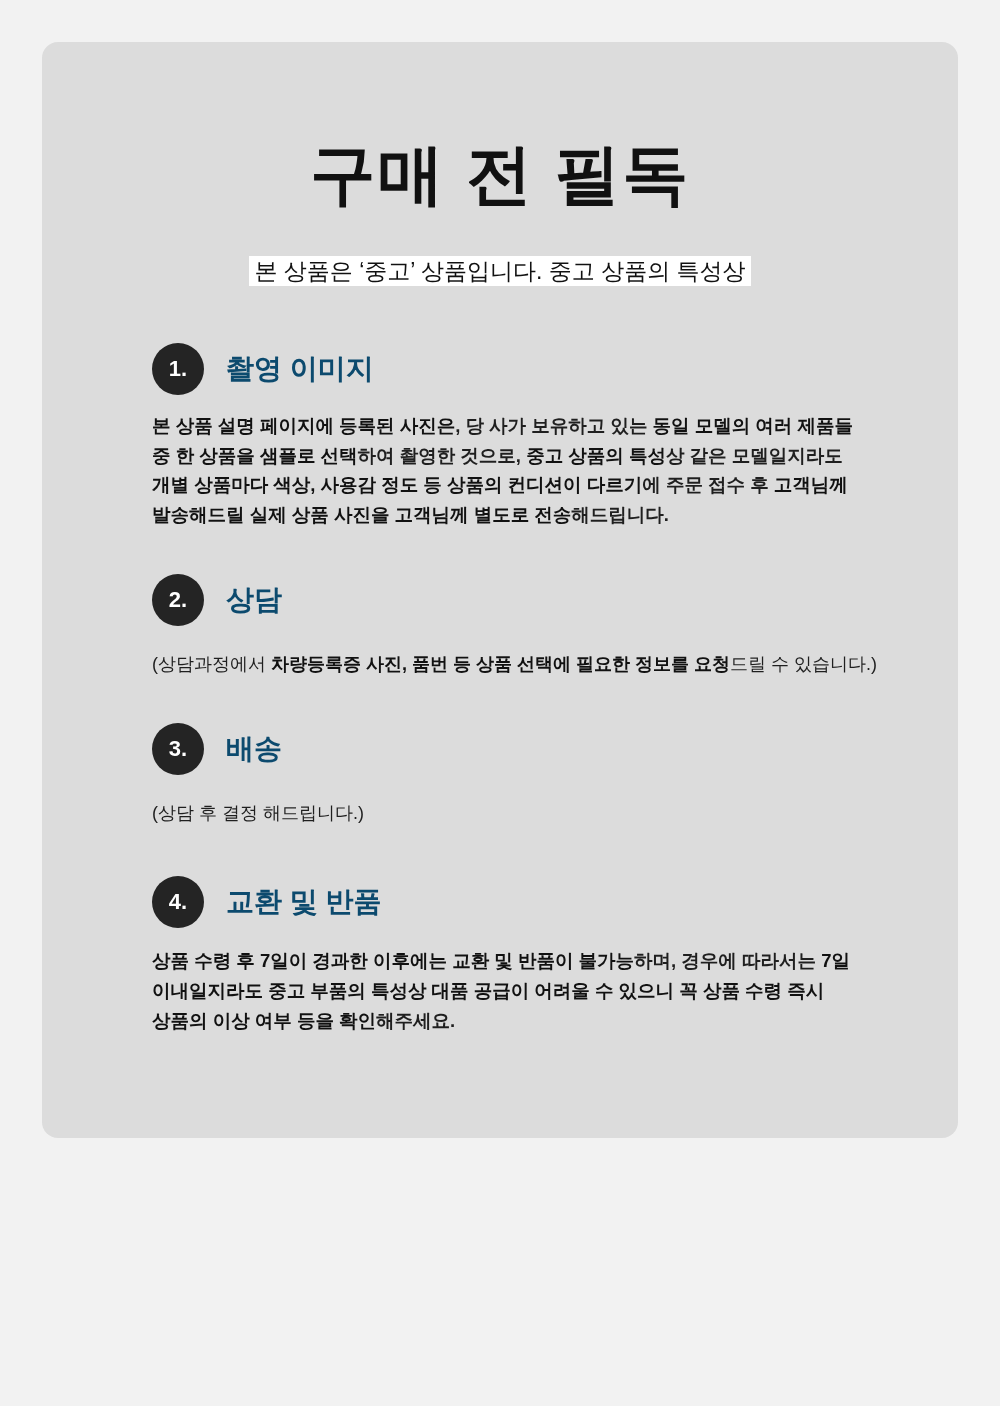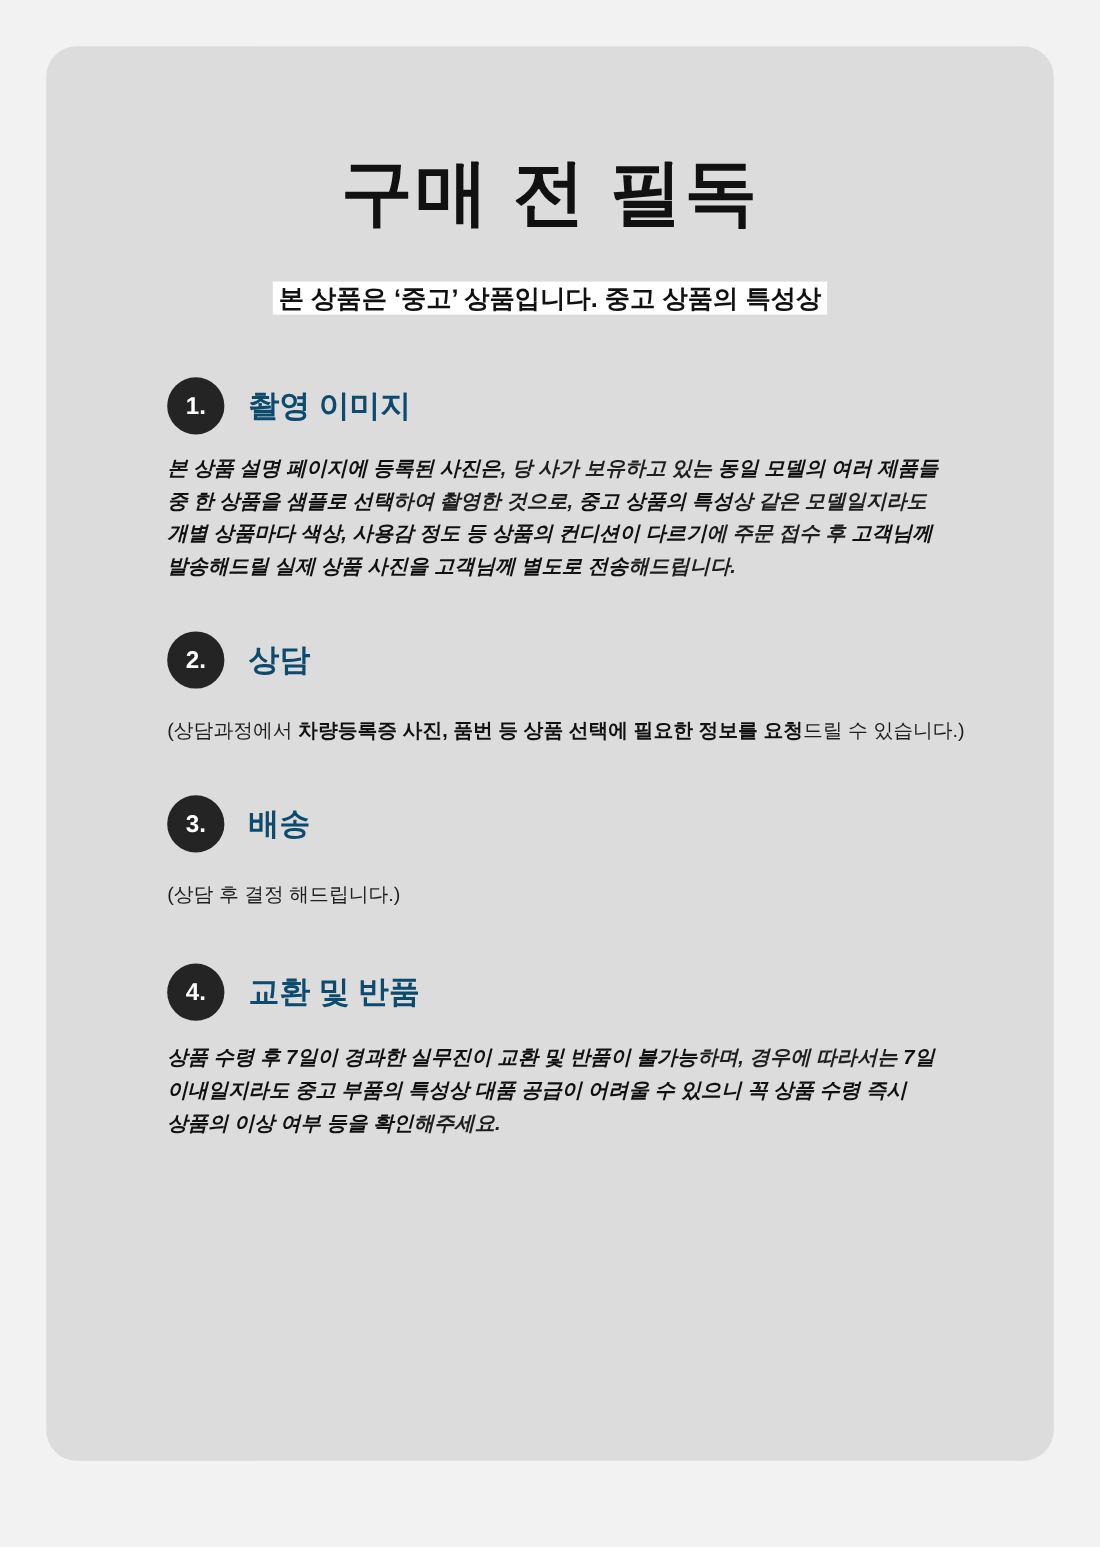--- a/index.html
+++ b/index.html
@@ -19,23 +19,23 @@
     width: 1000px;
     height: 1406px;
     background: #f2f2f2;
     box-sizing: border-box;
   }
   .card {
     position: absolute;
     left: 42px;
     top: 42px;
     width: 916px;
-    height: 1286px;
+    height: 1096px;
     background: #dcdcdc;
-    border-radius: 28px;
+    border-radius: 16px;
     box-sizing: border-box;
     padding: 0 72px;
   }
   .title {
     text-align: center;
     font-size: 66px;
     font-weight: 800;
     letter-spacing: 2px;
     color: #111;
     margin: 0;
@@ -45,21 +45,21 @@
   .subtitle {
     text-align: center;
     margin-top: 42px;
     line-height: 1.5;
   }
   .subtitle span {
     display: inline;
     background: #ffffff;
     color: #111;
     font-size: 23px;
-    font-weight: 700;
+    font-weight: 400;
     padding: 2px 5px;
     box-decoration-break: clone;
     -webkit-box-decoration-break: clone;
     line-height: 1.65;
   }
   .section {
     margin-top: 38px;
   }
   .sec-head {
     display: flex;
@@ -88,21 +88,21 @@
   }
   .body-text {
     font-size: 18.5px;
     line-height: 1.62;
     color: #1f1f1f;
     margin: 0 0 0 38px;
     padding-right: 10px;
     font-weight: 400;
     word-break: keep-all;
   }
-  .body-text.strongish { font-weight: 700; font-style: italic; }
+  .body-text.strongish { font-weight: 700; }
   .note {
     font-size: 18px;
     line-height: 1.6;
     color: #1f1f1f;
     margin: 24px 0 0 38px;
     font-weight: 400;
   }
   b { font-weight: 800; color: #111; }
   .sec-1 { margin-top: 52px; }
   .sec-1 .body-text { margin-top: 12px; }
@@ -145,17 +145,17 @@
         <div class="sec-title">배송</div>
       </div>
       <p class="note">(상담 후 결정 해드립니다.)</p>
     </div>
 
     <div class="section sec-4">
       <div class="sec-head">
         <div class="num-badge">4.</div>
         <div class="sec-title">교환 및 반품</div>
       </div>
-      <p class="body-text strongish"><b>상품 수령 후 7일이 경과한 실무진이 교환 및 반품이 불가능</b>하며, 경우에 따라서는 <b>7일 이내일지라도 중고 부품의 특성상 대품 공급이 어려울 수 있으니 꼭 상품 수령 즉시 상품의 이상 여부 등을 확인</b>해주세요.</p>
+      <p class="body-text strongish"><b>상품 수령 후 7일이 경과한 이후에는 교환 및 반품이 불가능</b>하며, 경우에 따라서는 <b>7일 이내일지라도 중고 부품의 특성상 대품 공급이 어려울 수 있으니 꼭 상품 수령 즉시 상품의 이상 여부 등을 확인</b>해주세요.</p>
     </div>
 
   </div>
 </div>
 
 </body></html>

